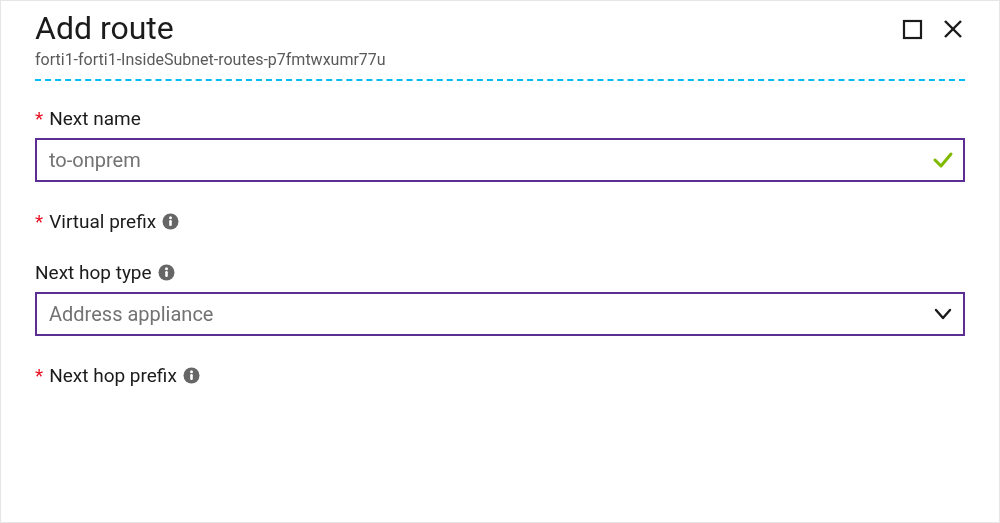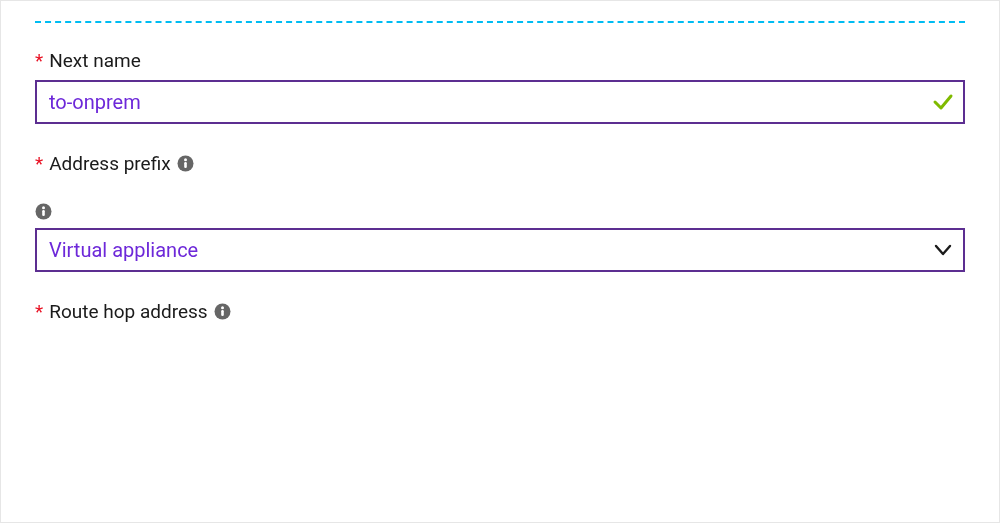--- a/index.html
+++ b/index.html
@@ -71,21 +71,21 @@
       position: relative;
       width: 100%;
     }
     .text-input, .select-input {
       width: 100%;
       height: 44px;
       border: 2px solid #5c2e91;
       background: #fff;
       padding: 0 46px 0 12px;
       font-size: 20px;
-      color: #6d28d9;
+      color: #737373;
       outline: none;
       font-family: inherit;
     }
     .select-input {
       appearance: none;
       -webkit-appearance: none;
       -moz-appearance: none;
       cursor: pointer;
     }
     .right-icon {
@@ -95,20 +95,39 @@
       transform: translateY(-50%);
       display: flex;
       align-items: center;
       pointer-events: none;
     }
   </style>
 </head>
 <body>
 
 <div class="blade">
+  <div class="header-row">
+    <div class="title-block">
+      <h1 class="title">Add route</h1>
+      <div class="subtitle">forti1-forti1-InsideSubnet-routes-p7fmtwxumr77u</div>
+    </div>
+    <div class="window-controls">
+      <span>
+        <svg width="21" height="21" viewBox="0 0 21 21" fill="none">
+          <rect x="2" y="2" width="17" height="17" stroke="#1b1b1b" stroke-width="2.2"></rect>
+        </svg>
+      </span>
+      <span>
+        <svg width="24" height="24" viewBox="0 0 24 24" fill="none">
+          <line x1="4" y1="4" x2="20" y2="20" stroke="#1b1b1b" stroke-width="2.4"></line>
+          <line x1="20" y1="4" x2="4" y2="20" stroke="#1b1b1b" stroke-width="2.4"></line>
+        </svg>
+      </span>
+    </div>
+  </div>
 
   <div class="divider"></div>
 
   <div class="form-group">
     <div class="label-row">
       <span class="required">*</span>
       <span>Next name</span>
     </div>
     <div class="input-wrap">
       <input type="text" class="text-input" value="to-onprem" style="">
@@ -116,55 +135,56 @@
         <svg width="24" height="24" viewBox="0 0 24 24" fill="none">
           <polyline points="4,12 10,18 20,6" stroke="#7fba00" stroke-width="3" fill="none" stroke-linecap="round" stroke-linejoin="round"></polyline>
         </svg>
       </span>
     </div>
   </div>
 
   <div class="form-group">
     <div class="label-row">
       <span class="required">*</span>
-      <span>Address prefix</span>
+      <span>Virtual prefix</span>
       <span class="info-icon">
         <svg width="17" height="17" viewBox="0 0 17 17">
           <circle cx="8.5" cy="8.5" r="8" fill="#666"></circle>
           <circle cx="8.5" cy="4.7" r="1.5" fill="#fff"></circle>
           <rect x="7.2" y="7" width="2.6" height="6" rx="1.2" fill="#fff"></rect>
         </svg>
       </span>
     </div>
   </div>
 
   <div class="form-group">
     <div class="label-row">
+      <span>Next hop type</span>
       <span class="info-icon">
         <svg width="17" height="17" viewBox="0 0 17 17">
           <circle cx="8.5" cy="8.5" r="8" fill="#666"></circle>
           <circle cx="8.5" cy="4.7" r="1.5" fill="#fff"></circle>
           <rect x="7.2" y="7" width="2.6" height="6" rx="1.2" fill="#fff"></rect>
         </svg>
       </span>
     </div>
     <div class="input-wrap">
-      <div class="text-input select-input" style="display:flex;align-items:center;">Virtual appliance</div>
+      <div class="text-input select-input" style="display:flex;align-items:center;">Address appliance</div>
       <span class="right-icon">
         <svg width="24" height="24" viewBox="0 0 24 24" fill="none">
           <polyline points="5,8 12,16 19,8" stroke="#1b1b1b" stroke-width="2.4" fill="none" stroke-linecap="round" stroke-linejoin="round"></polyline>
         </svg>
       </span>
     </div>
   </div>
 
   <div class="form-group" style="margin-bottom:0;">
     <div class="label-row">
       <span class="required">*</span>
-      <span>Route hop address</span>
+      <span>Next hop prefix</span>
       <span class="info-icon">
         <svg width="17" height="17" viewBox="0 0 17 17">
           <circle cx="8.5" cy="8.5" r="8" fill="#666"></circle>
           <circle cx="8.5" cy="4.7" r="1.5" fill="#fff"></circle>
           <rect x="7.2" y="7" width="2.6" height="6" rx="1.2" fill="#fff"></rect>
         </svg>
       </span>
     </div>
   </div>
 </div>

